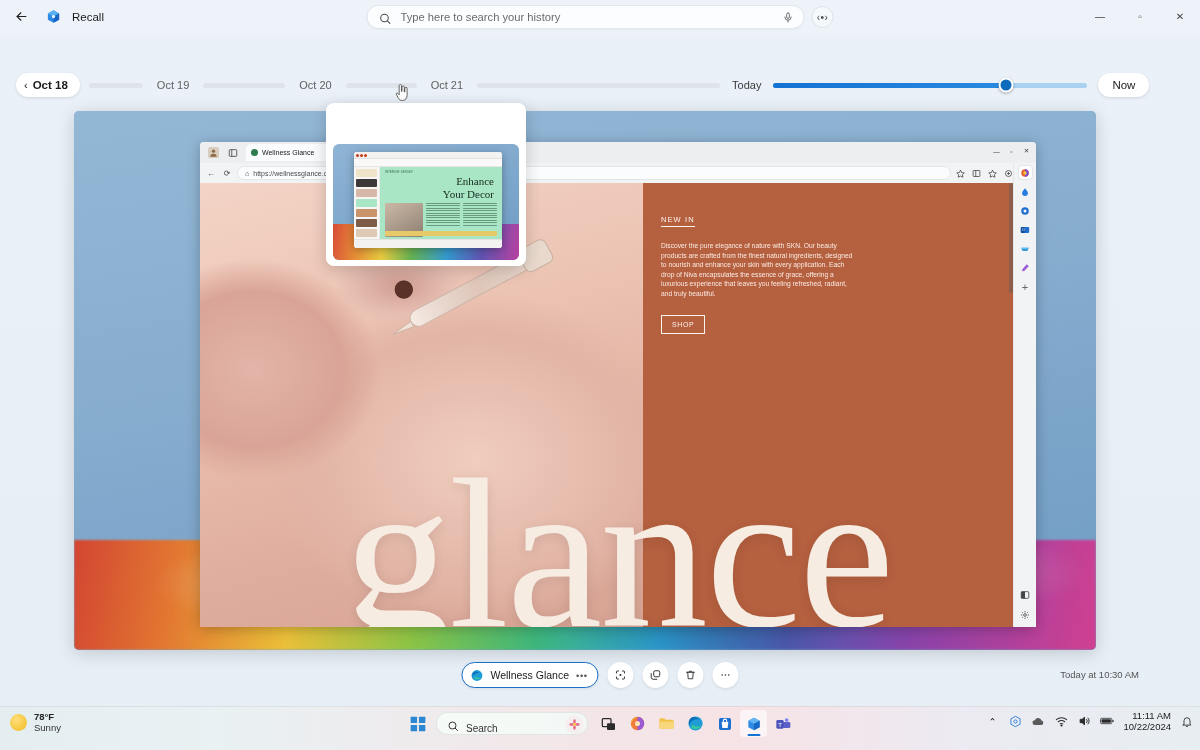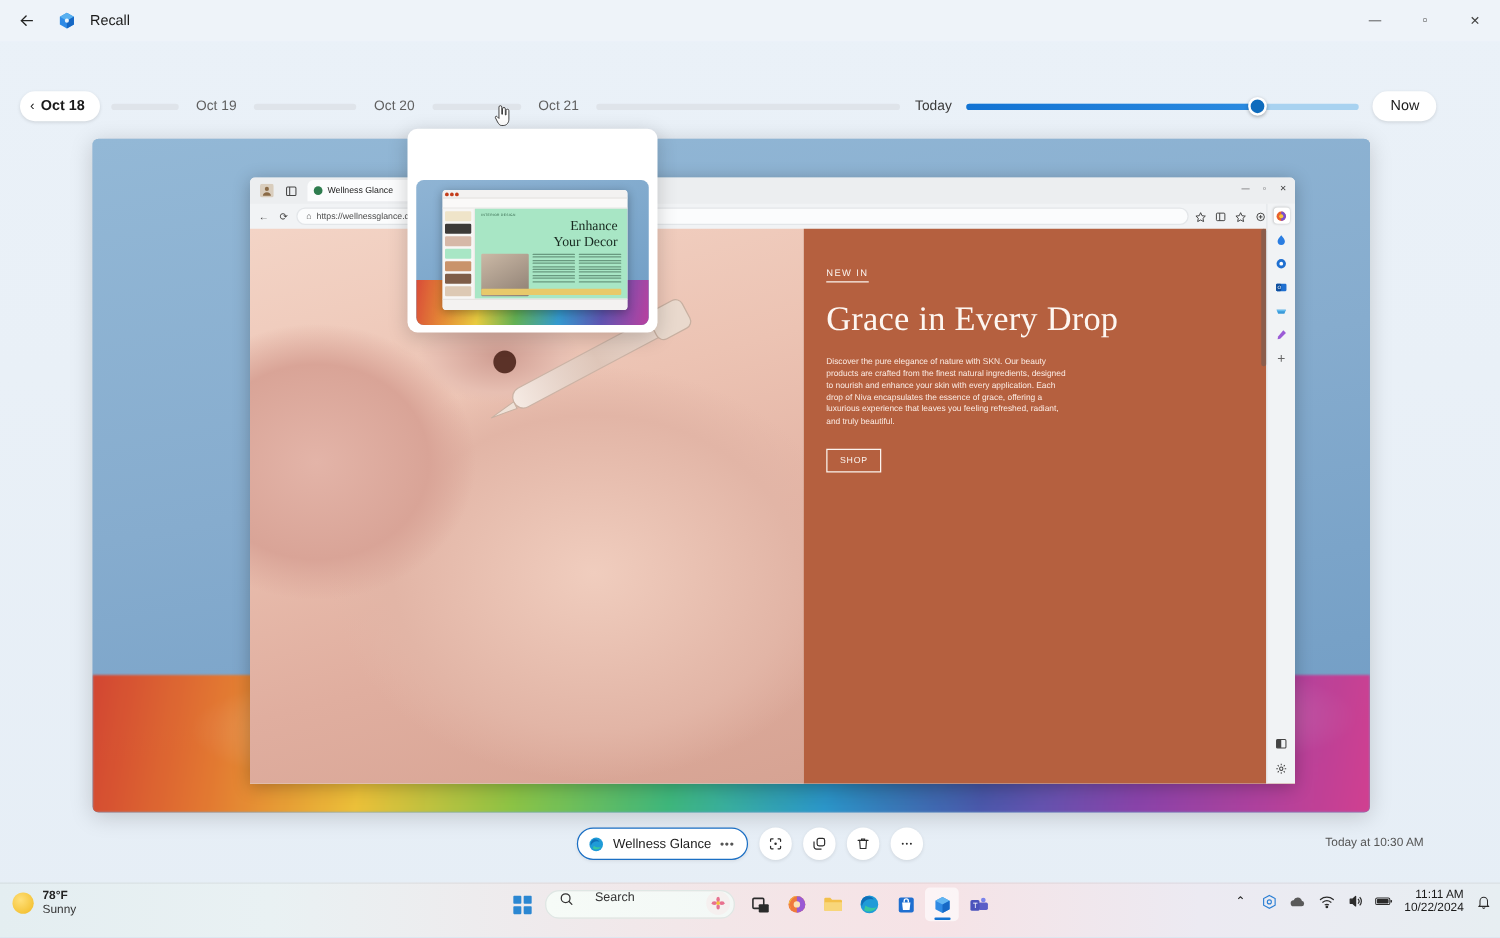--- a/index.html
+++ b/index.html
@@ -406,22 +406,22 @@
     top: 3px; display: flex; align-items: center; gap: 2px;
   }
   .winlogo {
     width: 27px; height: 27px; display:flex;align-items:center;justify-content:center;
     border-radius:4px; cursor:pointer;
   }
   .tb-search {
     height: 23px; width: 152px; margin: 0 5px 0 3px;
     background: linear-gradient(90deg,#f6fbf7,#f3f8f6);
     border: 1px solid #dfe7e4; border-radius: 13px;
-    display: flex; align-items: flex-start; padding: 0 3px 0 10px;
-    font-size: 10px; color: #333; cursor: pointer; gap: 17px;
+    display: flex; align-items: flex-end; padding: 0 3px 0 10px;
+    font-size: 10px; color: #333; cursor: pointer; gap: 7px;
   }
   .tb-search .flower {
     margin-left: auto; width: 19px; height: 19px; border-radius: 50%;
     background: #f5f0ef; display:flex; align-items:center; justify-content:center;
     font-size: 11px;
   }
   .tbi {
     width: 27px; height: 27px; border-radius: 4px;
     display: flex; align-items: center; justify-content: center;
     cursor: pointer; position: relative;
@@ -455,20 +455,39 @@
     <div class="tb-applogo">
       <svg width="15" height="15" viewBox="0 0 24 24">
         <polygon points="12,2 21,7 21,17 12,22 3,17 3,7" fill="#2e8ae6"></polygon>
         <polygon points="12,2 21,7 12,12 3,7" fill="#58b0f0"></polygon>
         <polygon points="12,12 21,7 21,17 12,22" fill="#1667c4"></polygon>
         <circle cx="12" cy="12" r="2.6" fill="#ffffff" opacity=".9"></circle>
       </svg>
     </div>
     <div class="tb-title">Recall</div>
 
+    <div class="searchwrap">
+      <div class="searchbox">
+        <span class="si">
+          <svg width="13" height="13" viewBox="0 0 24 24" fill="none" stroke="currentColor" stroke-width="2">
+              <circle cx="11" cy="11" r="7"></circle>
+              <line x1="16.5" y1="16.5" x2="21" y2="21" stroke-linecap="round"></line>
+            </svg>
+        </span>
+        <input type="text" placeholder="Type here to search your history" style="">
+        <span class="mic">
+          <svg width="11" height="13" viewBox="0 0 24 24" fill="none" stroke="currentColor" stroke-width="1.8" stroke-linecap="round">
+              <rect x="9" y="2" width="6" height="12" rx="3"></rect>
+              <path d="M5 11a7 7 0 0 0 14 0"></path>
+              <line x1="12" y1="18" x2="12" y2="22"></line>
+            </svg>
+        </span>
+      </div>
+      <div class="dots-btn">‹•›</div>
+    </div>
 
     <div class="wincontrols">
       <div class="wc">—</div>
       <div class="wc">▫</div>
       <div class="wc close">✕</div>
     </div>
   </div>
 
   <div class="timeline">
     <div class="day-pill">
@@ -577,26 +596,26 @@
               <rect x="156" y="48" width="30" height="25" rx="6" fill="#e9d9cd" stroke="#c8b0a1" stroke-width="1"></rect>
               <path d="M30 60 L8 63 L30 66 Z" fill="#efe2d8" stroke="#c8b0a1" stroke-width=".8"></path>
             </svg>
           </div>
         </div>
 
         <div class="site-right">
 
           <div class="hero">
             <div class="kicker">NEW IN</div>
-            <h1>Grace in Every Drop</h1>
             <p>Discover the pure elegance of nature with SKN. Our beauty products are crafted from the finest natural ingredients, designed to nourish and enhance your skin with every application. Each drop of Niva encapsulates the essence of grace, offering a luxurious experience that leaves you feeling refreshed, radiant, and truly beautiful.</p>
             <div class="shopbtn">SHOP</div>
           </div>
         </div>
 
+        <div class="glance">glance</div>
       </div>
 
       <div class="scrollbar"></div>
 
       <div class="bw-side">
         <div class="sic" style="background:#fff;box-shadow:0 0 2px rgba(0,0,0,.2)">
           <svg width="10" height="10" viewBox="0 0 24 24">
               <circle cx="12" cy="12" r="9" fill="#e8602c"></circle>
               <path d="M12 3a9 9 0 0 1 0 18z" fill="#7a4fd0"></path>
               <circle cx="12" cy="12" r="4" fill="#f5c53b"></circle>

